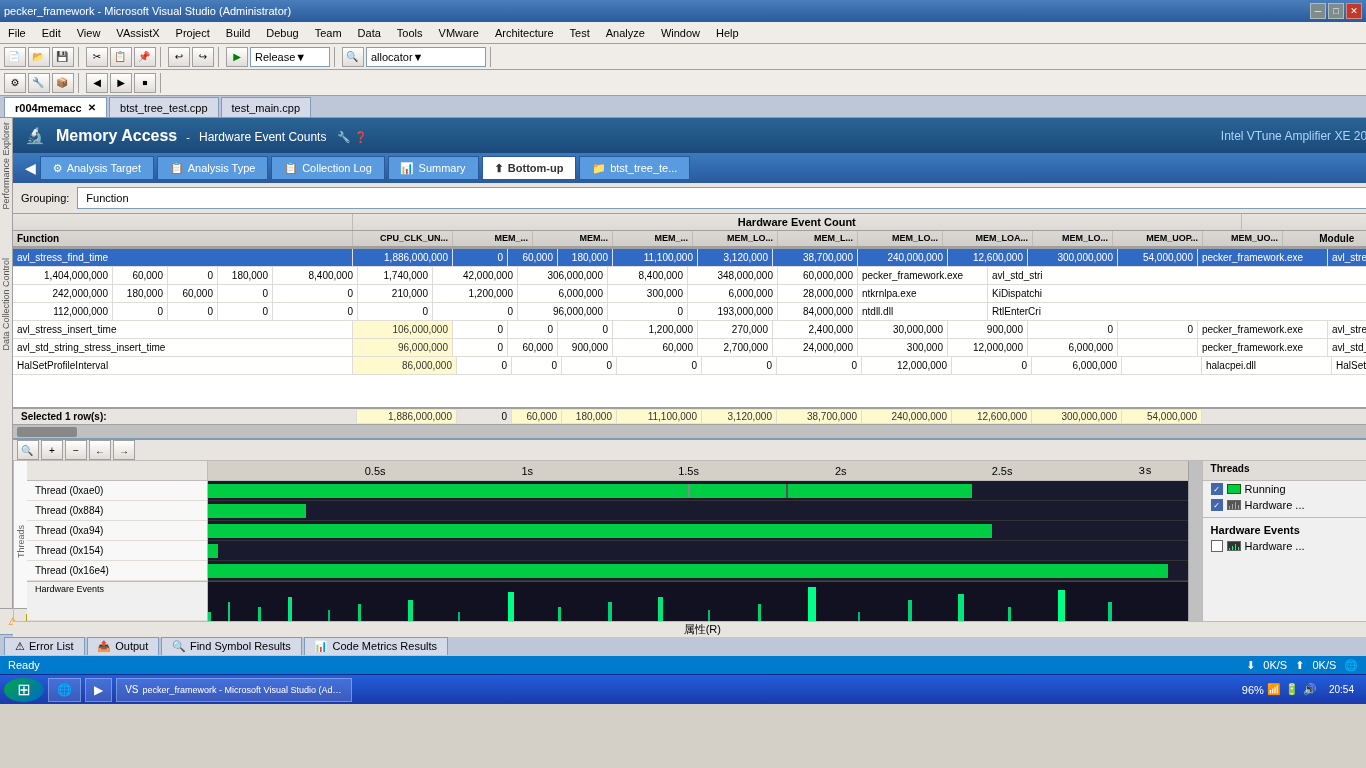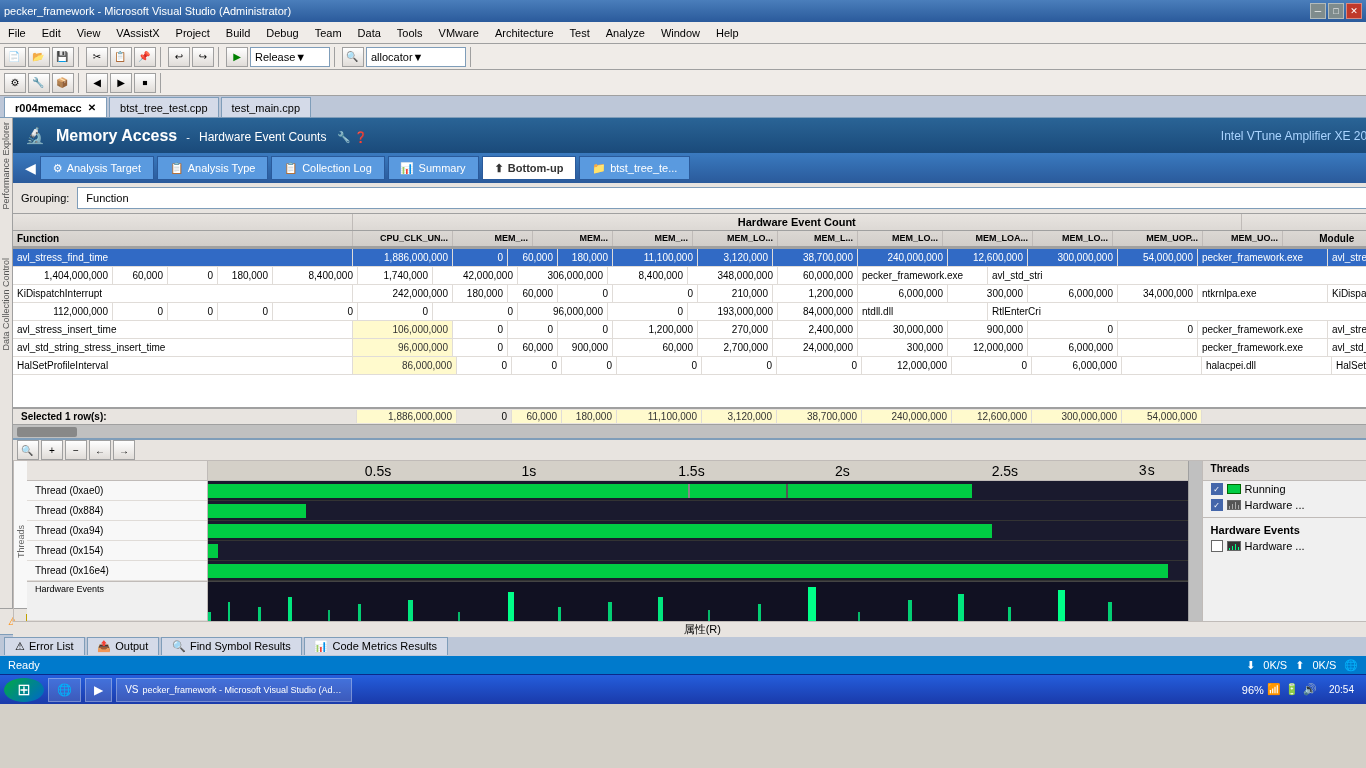--- a/index.html
+++ b/index.html
@@ -310,21 +310,21 @@
       height: 20px;
       background: #e8e4e0;
       border-bottom: 1px solid #c0bbb8;
       display: flex;
       align-items: center;
       font-size: 10px;
       position: relative;
     }
     .time-tick {
       position: absolute;
-      font-size: 14px;
+      font-size: 11px;
     }
     #timeline-bars {
       flex: 1;
       position: relative;
       background: #1a1a2e;
     }
     .timeline-bar-row {
       height: 20px;
       display: flex;
       align-items: center;
@@ -547,21 +547,21 @@
   <div class="toolbar-btn">↩</div>
   <div class="toolbar-btn">↪</div>
   <div class="toolbar-sep"></div>
   <div class="toolbar-btn" style="color:green;">▶</div>
   <div class="toolbar-combo" style="width:80px;">
     <span>Release</span>
     <span>▼</span>
   </div>
   <div class="toolbar-sep"></div>
   <div class="toolbar-btn">🔍</div>
-  <div class="toolbar-combo" style="width:100px;">
+  <div class="toolbar-combo" style="width:120px;">
     <span>allocator</span>
     <span>▼</span>
   </div>
   <div class="toolbar-sep"></div>
 </div>
 
 <div class="toolbar" style="height:26px;">
   <div class="toolbar-btn">⚙</div>
   <div class="toolbar-btn">🔧</div>
   <div class="toolbar-btn">📦</div>
@@ -694,32 +694,31 @@
           <div class="grid-cell num" style="width:85px;">42,000,000</div>
           <div class="grid-cell num" style="width:90px;">306,000,000</div>
           <div class="grid-cell num" style="width:80px;">8,400,000</div>
           <div class="grid-cell num" style="width:90px;">348,000,000</div>
           <div class="grid-cell num" style="width:80px;">60,000,000</div>
           <div class="grid-cell" style="width:130px; font-size:10px;">pecker_framework.exe</div>
           <div class="grid-cell" style="flex:1; font-size:10px;">avl_std_stri</div>
         </div>
 
         <div class="grid-row">
-          <div class="grid-cell" style="width:340px; font-size:10px;">KiDispatchInterrupt</div>
           <div class="grid-cell num" style="width:100px;">242,000,000</div>
           <div class="grid-cell num" style="width:55px;">180,000</div>
           <div class="grid-cell num" style="width:50px;">60,000</div>
           <div class="grid-cell num" style="width:55px;">0</div>
           <div class="grid-cell num" style="width:85px;">0</div>
           <div class="grid-cell num" style="width:75px;">210,000</div>
           <div class="grid-cell num" style="width:85px;">1,200,000</div>
           <div class="grid-cell num" style="width:90px;">6,000,000</div>
           <div class="grid-cell num" style="width:80px;">300,000</div>
           <div class="grid-cell num" style="width:90px;">6,000,000</div>
-          <div class="grid-cell num" style="width:80px;">34,000,000</div>
+          <div class="grid-cell num" style="width:80px;">28,000,000</div>
           <div class="grid-cell" style="width:130px; font-size:10px;">ntkrnlpa.exe</div>
           <div class="grid-cell" style="flex:1; font-size:10px;">KiDispatchi</div>
         </div>
 
         <div class="grid-row">
           <div class="grid-cell num" style="width:100px;">112,000,000</div>
           <div class="grid-cell num" style="width:55px;">0</div>
           <div class="grid-cell num" style="width:50px;">0</div>
           <div class="grid-cell num" style="width:55px;">0</div>
           <div class="grid-cell num" style="width:85px;">0</div>

